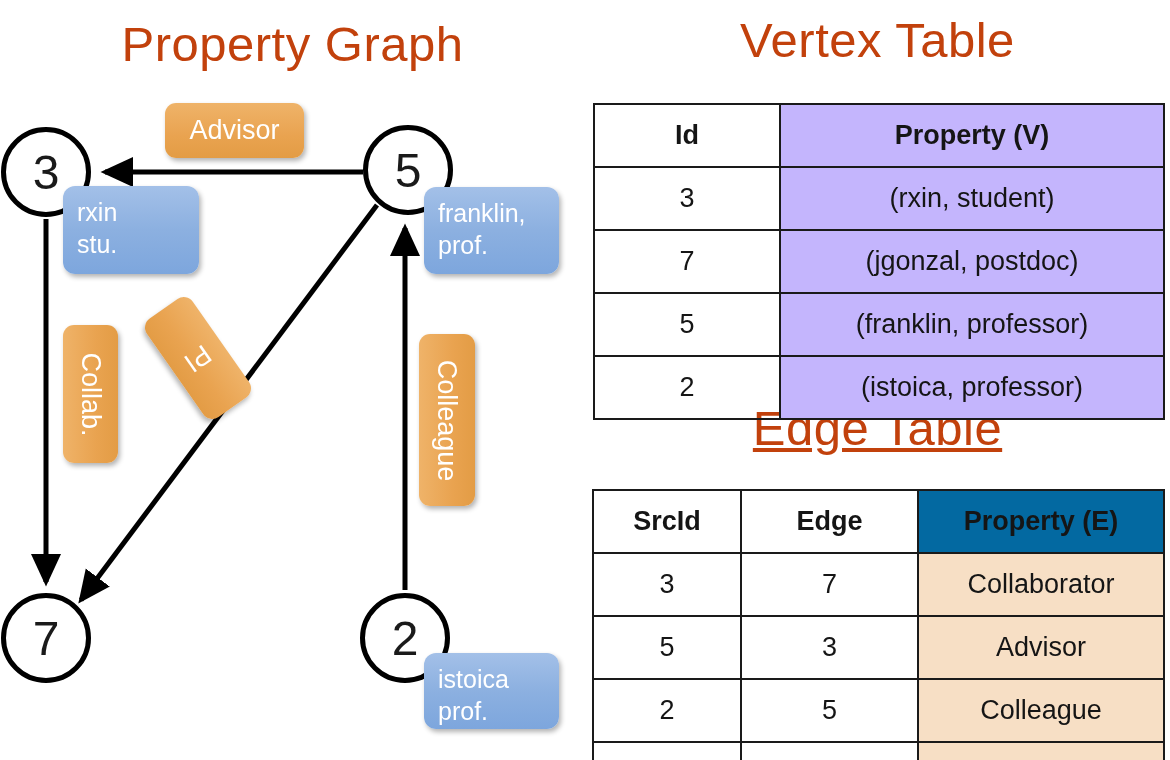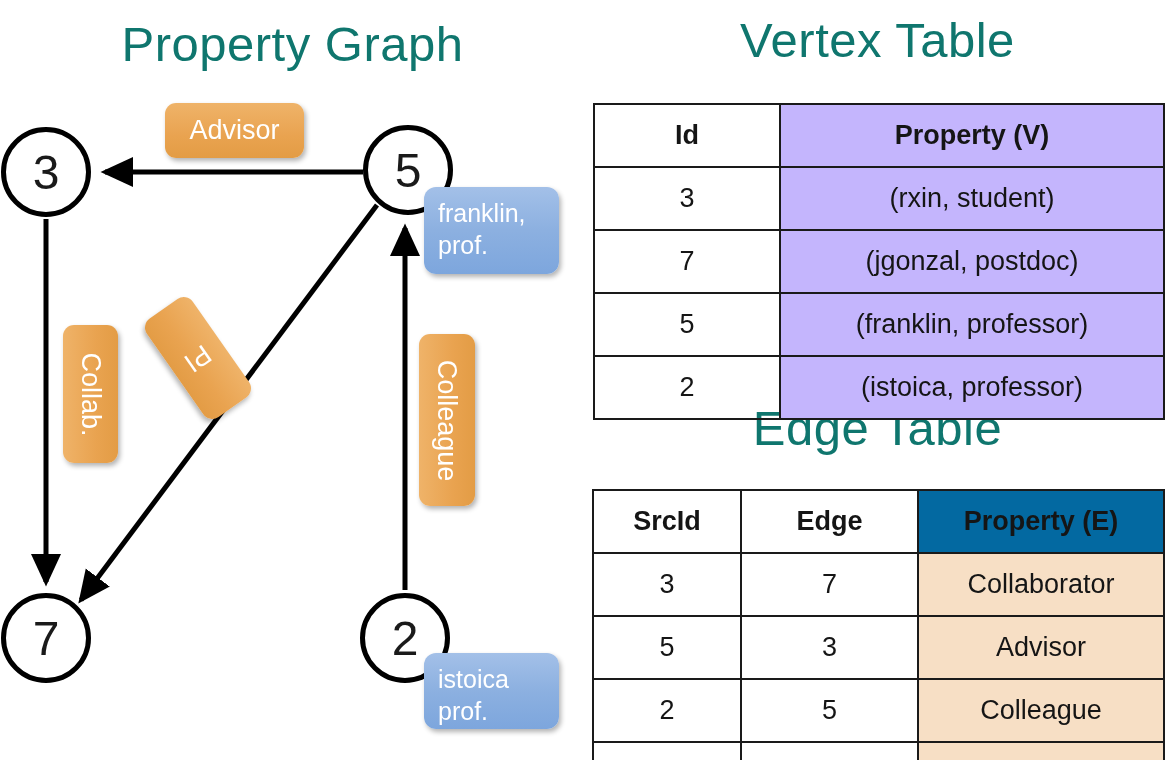--- a/index.html
+++ b/index.html
@@ -16,27 +16,27 @@
     color: #000000;
   }
 
   
   .title {
     position: absolute;
     font-family: "Liberation Sans", sans-serif;
     font-weight: 300;
     font-size: 49px;
     letter-spacing: 0.5px;
-    color: #0f766e;
+    color: #c2410c;
     white-space: nowrap;
     text-align: center;
   }
   #title-property-graph { left: 0px;   top: 16px;  width: 585px; }
   #title-vertex-table   { left: 585px; top: 12px;  width: 585px; }
-  #title-edge-table     { left: 585px; top: 400px; width: 585px; }
+  #title-edge-table     { left: 585px; top: 400px; width: 585px; text-decoration: underline; }
 
   
   #graph-panel {
     position: absolute;
     left: 0; top: 0;
     width: 585px; height: 760px;
   }
   #graph-svg { position: absolute; left: 0; top: 0; }
 
   .node-circle {
@@ -183,20 +183,24 @@
     <line x1="377" y1="205" x2="81" y2="600" stroke="#000000" stroke-width="5" marker-end="url(#arrowhead)"></line>
 
     <line x1="405" y1="590" x2="405" y2="228" stroke="#000000" stroke-width="5" marker-end="url(#arrowhead)"></line>
   </svg>
 
   <div class="node-circle" id="node-3">3</div>
   <div class="node-circle" id="node-5">5</div>
   <div class="node-circle" id="node-7">7</div>
   <div class="node-circle" id="node-2">2</div>
 
+  <div class="prop-box" id="prop-rxin">
+    <span>rxin</span>
+    <span>stu.</span>
+  </div>
   <div class="prop-box" id="prop-franklin">
     <span>franklin,</span>
     <span>prof.</span>
   </div>
   <div class="prop-box" id="prop-istoica">
     <span>istoica</span>
     <span>prof.</span>
   </div>
 
   <div class="edge-label" id="edge-label-advisor">

